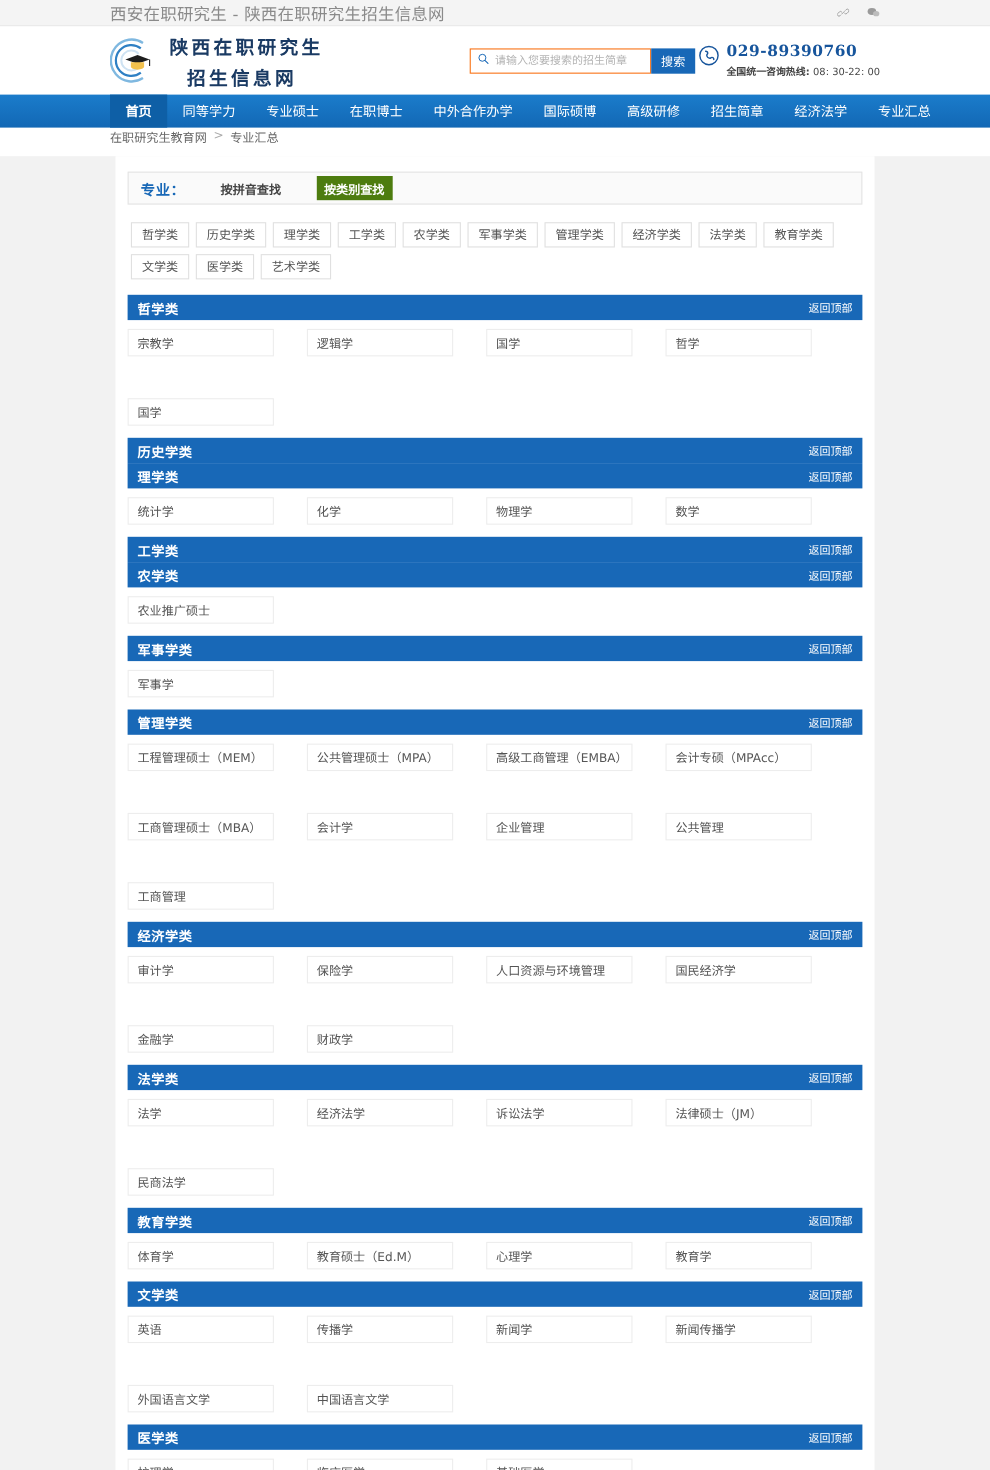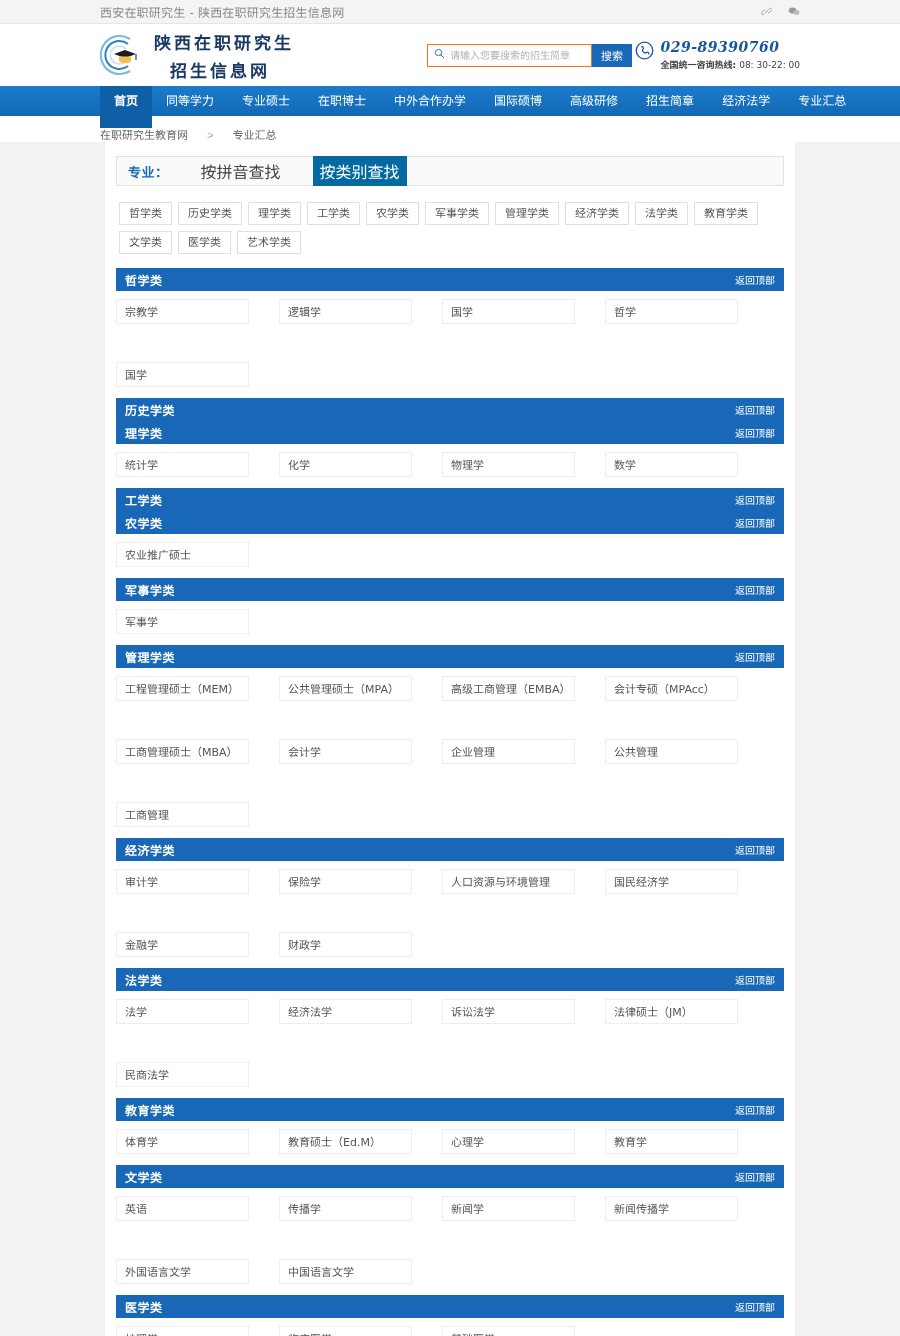--- a/index.html
+++ b/index.html
@@ -18,21 +18,21 @@
     height: 24px;
     background: #f4f4f4;
     border-bottom: 1px solid #e6e6e6;
     display: flex;
     align-items: center;
   }
   .topbar-inner {
     width: 700px; margin: 0 auto;
     display: flex; align-items: center; justify-content: space-between;
   }
-  .topbar-title { font-size: 12px; color: #8a8a8a; letter-spacing: .2px; }
+  .topbar-title { font-size: 15px; color: #8a8a8a; letter-spacing: .2px; }
   .topbar-icons { display: flex; align-items: center; gap: 16px; }
   .topbar-icons svg { display: block; }
 
   
   .header { height: 62px; background: #fff; }
   .header-inner {
     width: 700px; margin: 0 auto; height: 62px;
     display: flex; align-items: center;
   }
   .logo { display: flex; align-items: center; gap: 8px; }
@@ -66,61 +66,60 @@
     border: none; font-size: 11px; cursor: pointer;
     font-family: "DejaVu Sans","Liberation Sans",sans-serif;
   }
 
   .phone-wrap { margin-left: auto; display: flex; align-items: flex-start; gap: 6px; }
   .phone-icon { margin-top: 2px; }
   .phone-col { display: flex; flex-direction: column; gap: 3px; }
   .phone-num {
     font-size: 14px; font-weight: bold; color: #17559c; letter-spacing: .5px;
     font-family: "DejaVu Serif","Liberation Serif",serif;
-    font-style: italic;
   }
   .phone-sub { font-size: 9px; color: #444; font-weight: bold; }
   .phone-sub span { font-weight: normal; }
 
   
   .nav {
     height: 30px; background: #1475c4;
     background: linear-gradient(180deg,#1b7ccb 0%, #1268b5 100%);
   }
   .nav-inner { width: 700px; margin: 0 auto; display: flex; height: 30px; }
   .nav-item {
-    height: 42px; line-height: 30px; padding: 0 14px;
+    height: 30px; line-height: 30px; padding: 0 14px;
     color: #ffffff; font-size: 12px; cursor: pointer; white-space: nowrap;
   }
   .nav-item.active { background: #0e5fa6; font-weight: bold; }
 
   
   .crumbs {
     width: 700px; margin: 0 auto; height: 26px; display: flex;
-    align-items: flex-end; font-size: 11px; color: #666; gap: 19px; font-family: Liberation Mono, monospace;
+    align-items: flex-start; font-size: 11px; color: #666; gap: 6px;
   }
   .crumbs .sep { color: #aaa; }
   .crumbs .cur { color: #666; }
 
   
   .content-wrap { background: #f2f2f2; padding-bottom: 18px; }
   .content {
     width: 690px; margin: 0 auto; background: #ffffff;
     padding: 14px 11px 18px 11px;
   }
 
   .filter-bar {
     border: 1px solid #e3e3e3; background: #fafafa;
     height: 30px; display: flex; align-items: center; padding-left: 11px; gap: 28px;
   }
   .filter-label { font-size: 13px; color: #1868b7; font-weight: bold; letter-spacing: .5px; }
   .filter-opt {
-    font-size: 16px; color: #444; font-weight: normal; cursor: pointer; padding: 3px 4px;
-  }
-  .filter-opt.active { background: #0369a1; color: #fff; padding: 3px 7px; }
+    font-size: 11px; color: #444; font-weight: bold; cursor: pointer; padding: 3px 4px;
+  }
+  .filter-opt.active { background: #4d7c0f; color: #fff; padding: 3px 7px; }
 
   .tagrow {
     display: flex; flex-wrap: wrap; gap: 6px; margin-top: 16px; margin-bottom: 14px;
     padding-left: 3px;
   }
   .tag {
     border: 1px solid #e0e0e0; background: #fff; font-size: 11px; color: #555;
     padding: 4px 9px; cursor: pointer; line-height: 1.2;
   }
 

